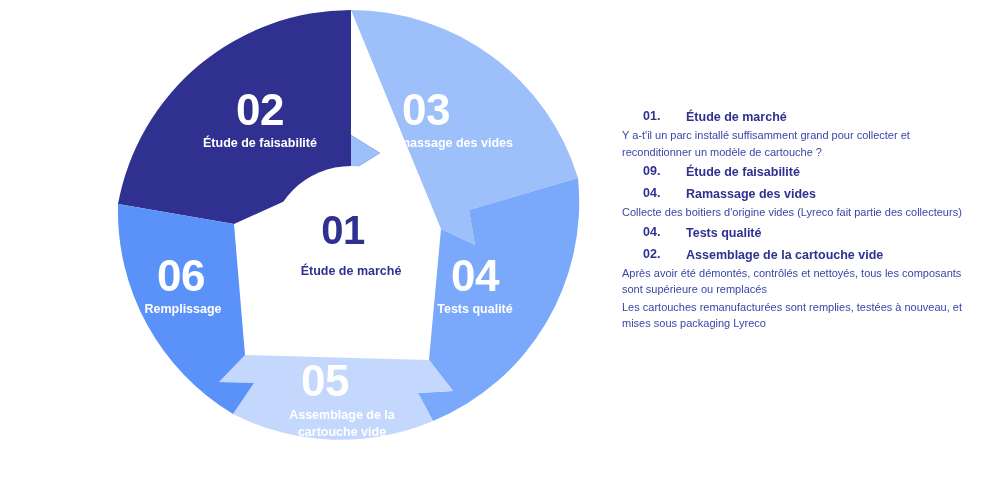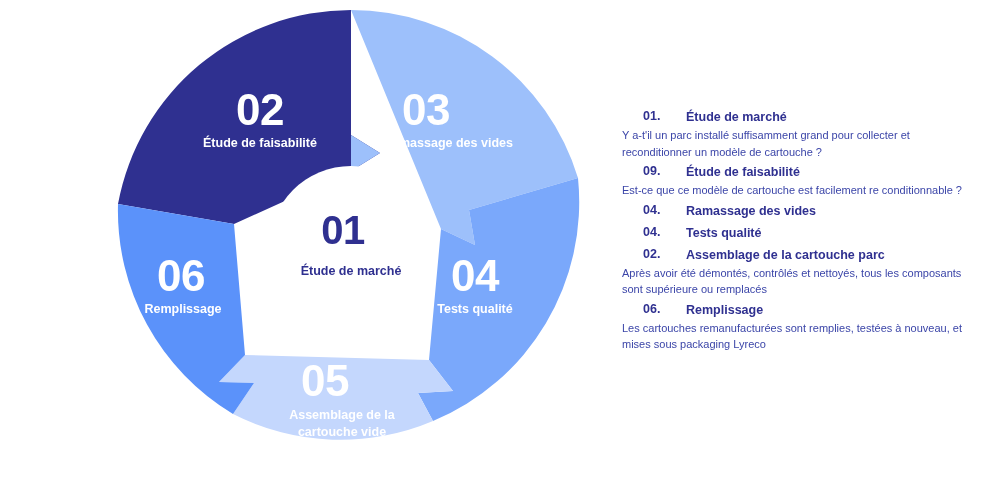--- a/index.html
+++ b/index.html
@@ -190,43 +190,40 @@
       <div class="legend-head">
         <span class="legend-num">01.</span><span class="legend-title">Étude de marché</span>
       </div>
       <div class="legend-desc">Y  a-t'il un parc installé suffisamment grand pour collecter et reconditionner un modèle de cartouche ?</div>
     </div>
 
     <div class="legend-item">
       <div class="legend-head">
         <span class="legend-num">09.</span><span class="legend-title">Étude de faisabilité</span>
       </div>
-      <div class="legend-desc">Est-ce que ce modèle de cartouche est facilement re conditionnable ?</div>
     </div>
 
     <div class="legend-item">
       <div class="legend-head">
         <span class="legend-num">04.</span><span class="legend-title">Ramassage des vides</span>
       </div>
+      <div class="legend-desc">Collecte des boitiers d'origine vides (Lyreco fait partie des collecteurs)</div>
     </div>
 
     <div class="legend-item">
       <div class="legend-head">
         <span class="legend-num">04.</span><span class="legend-title">Tests qualité</span>
       </div>
     </div>
 
     <div class="legend-item">
       <div class="legend-head">
-        <span class="legend-num">02.</span><span class="legend-title">Assemblage de la cartouche parc</span>
+        <span class="legend-num">02.</span><span class="legend-title">Assemblage de la cartouche vide</span>
       </div>
       <div class="legend-desc">Après avoir été démontés, contrôlés et nettoyés, tous les composants sont supérieure ou remplacés</div>
     </div>
 
     <div class="legend-item">
-      <div class="legend-head">
-        <span class="legend-num">06.</span><span class="legend-title">Remplissage</span>
-      </div>
       <div class="legend-desc">Les cartouches remanufacturées sont remplies, testées à nouveau, et mises sous packaging Lyreco</div>
     </div>
 
   </div>
 </div>
 
 </body></html>

